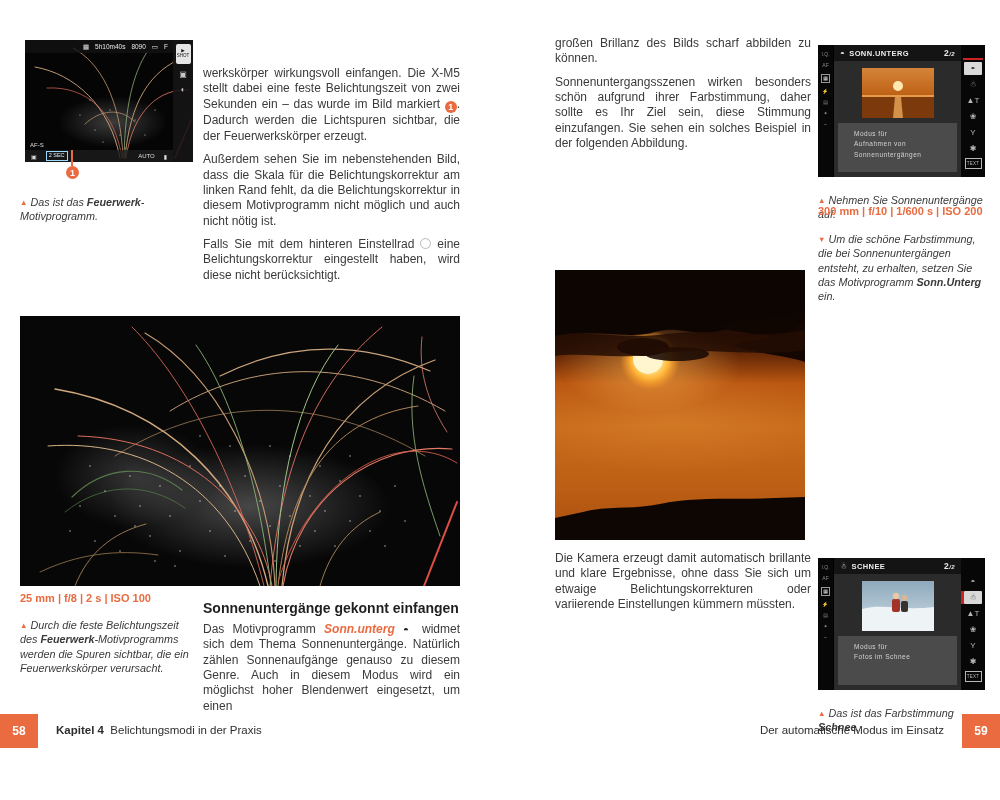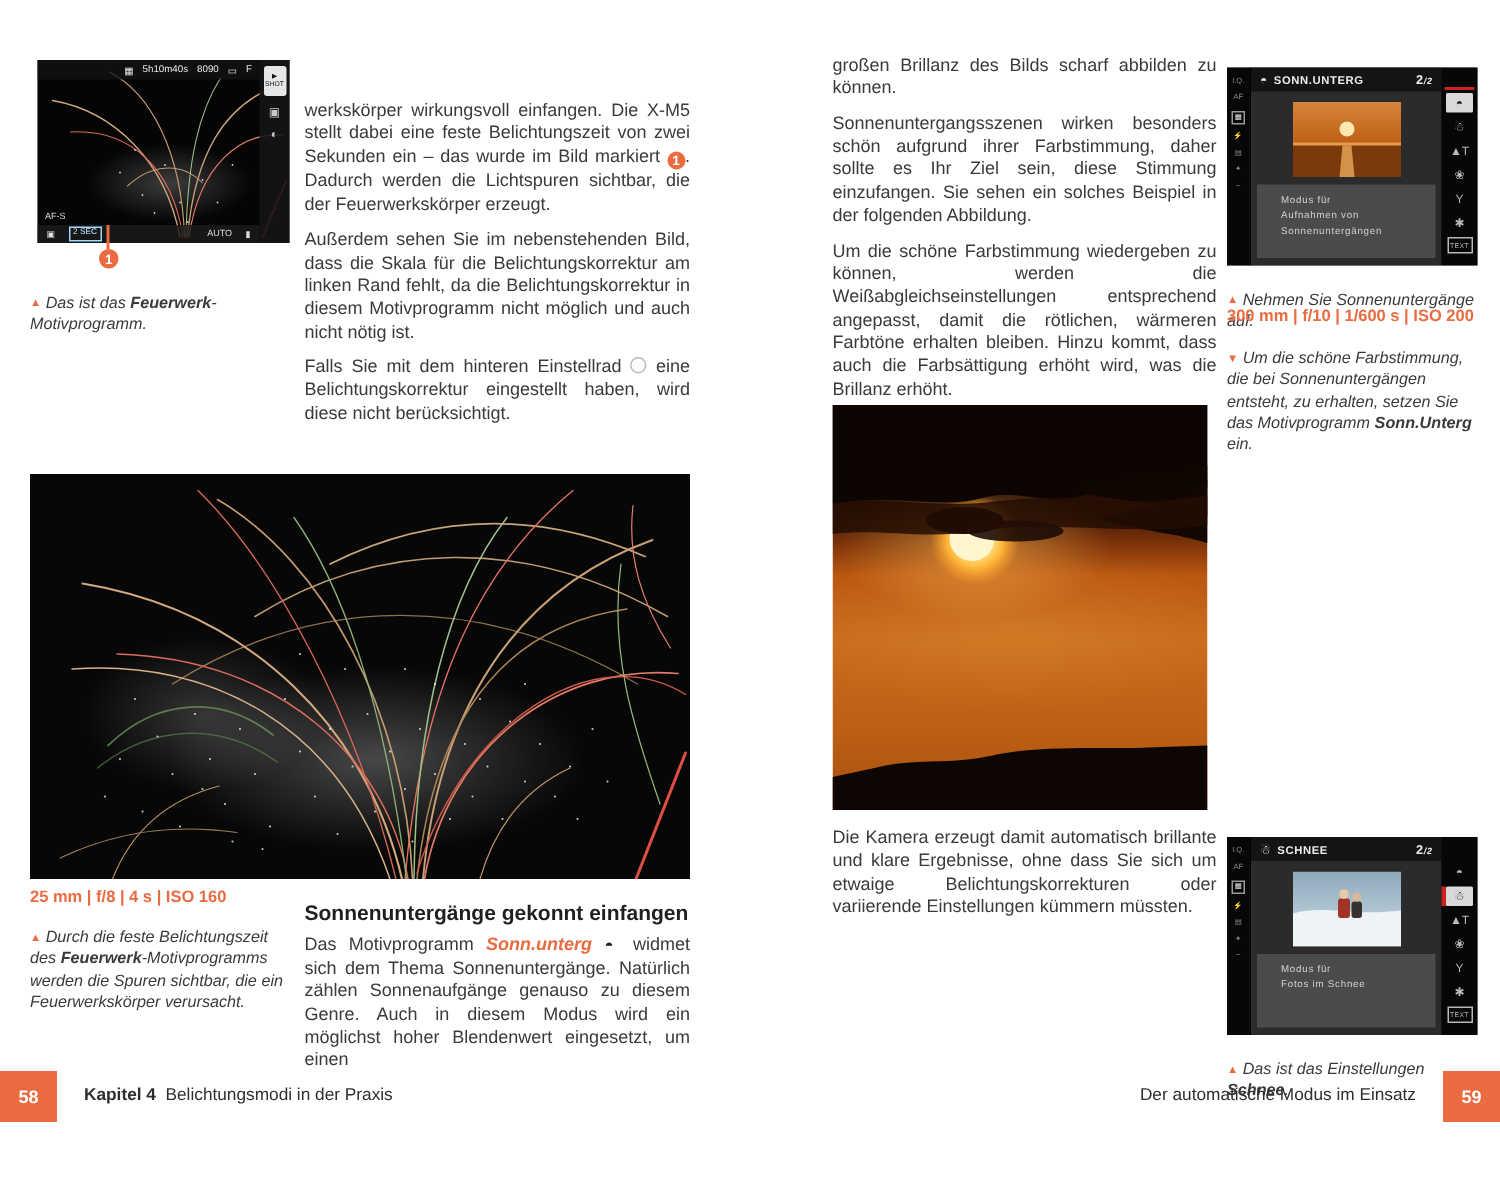--- a/index.html
+++ b/index.html
@@ -220,21 +220,21 @@
         <circle cx="155" cy="250" r=".7"></circle>
       <circle cx="250" cy="130" r=".7"></circle>
         <circle cx="270" cy="140" r=".7"></circle>
         <circle cx="300" cy="150" r=".7"></circle>
       <circle cx="330" cy="140" r=".7"></circle>
         <circle cx="210" cy="130" r=".7"></circle>
         <circle cx="180" cy="120" r=".7"></circle>
     </g>
   </svg>
 
-  <div class="abs settings" style="left:20px;top:592px;width:178px;">25 mm | f/8 | 4 s | ISO 160</div>
+  <div class="abs settings" style="left:20px;top:592px;width:178px;">25 mm | f/8 | 2 s | ISO 100</div>
   <p class="abs caption" style="left:20px;top:607px;width:176px;">
     <span class="cap-arrow">▲</span><span>Durch die feste Belichtungszeit des </span><b>Feuerwerk</b><span>-Motivprogramms werden die Spuren sichtbar, die ein Feuerwerkskörper verursacht.</span>
   </p>
 
   <div class="abs" style="left:203px;top:600px;width:257px;">
     <h3>Sonnenuntergänge gekonnt einfangen</h3>
     <div class="bodytext">
       <p><span>Das Motivprogramm </span><span class="orange-name">Sonn.unterg</span> <span class="inline-ic">◓</span><span> widmet sich dem Thema Sonnenuntergänge. Natürlich zählen Sonnenaufgänge genauso zu diesem Genre. Auch in diesem Modus wird ein möglichst hoher Blendenwert eingesetzt, um einen</span></p>
     </div>
   </div>
@@ -242,21 +242,20 @@
   <div class="abs pg-box" style="left:0;">
       <span>58</span>
     </div>
   <div class="abs footer-text" style="left:56px;">
     <b>Kapitel 4</b>&nbsp;&nbsp;<span>Belichtungsmodi in der Praxis</span>
   </div>
 
   <div class="abs bodytext" style="left:555px;top:36px;width:256px;">
     <p>großen Brillanz des Bilds scharf abbilden zu können.</p>
     <p>Sonnenuntergangsszenen wirken besonders schön aufgrund ihrer Farbstimmung, daher sollte es Ihr Ziel sein, diese Stimmung einzufangen. Sie sehen ein solches Beispiel in der folgenden Abbildung.</p>
-    <p>Um die schöne Farbstimmung wiedergeben zu können, werden die Weißabgleichseinstellungen entsprechend angepasst, damit die rötlichen, wärmeren Farbtöne erhalten bleiben. Hinzu kommt, dass auch die Farbsättigung erhöht wird, was die Brillanz erhöht.</p>
   </div>
 
   <svg class="abs photo" style="left:555px;top:270px;" width="250" height="270" viewBox="0 0 250 270">
     <defs>
       <linearGradient id="sunsky" x1="0" y1="0" x2="0" y2="1">
         <stop offset="0" stop-color="#120703"></stop>
         <stop offset=".22" stop-color="#200a04"></stop>
         <stop offset=".34" stop-color="#7a3309"></stop>
         <stop offset=".42" stop-color="#bb5711"></stop>
         <stop offset=".58" stop-color="#c96c1c"></stop>
@@ -399,21 +398,21 @@
       <span class="cmi sel">☃</span>
       <span class="cmi">▲T</span>
       <span class="cmi">❀</span>
       <span class="cmi">Y</span>
       <span class="cmi">✱</span>
       <span class="cmi textbox">TEXT</span>
     </div>
   </div>
 
   <p class="abs caption" style="left:818px;top:695px;width:172px;">
-    <span class="cap-arrow">▲</span><span>Das ist das Einstellungen </span><b>Schnee</b><span>.</span>
+    <span class="cap-arrow">▲</span><span>Das ist das Farbstimmung </span><b>Schnee</b><span>.</span>
   </p>
 
   <div class="abs footer-text" style="right:56px;text-align:right;">
     <span>Der automatische Modus im Einsatz</span>
   </div>
   <div class="abs pg-box" style="left:962px;">
       <span>59</span>
     </div>
 
 </div>

